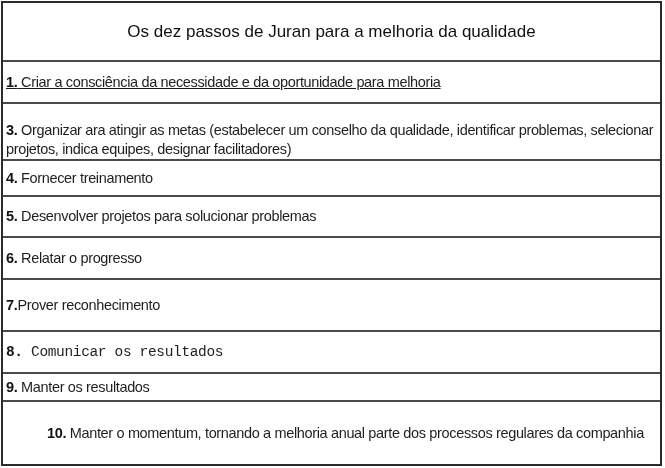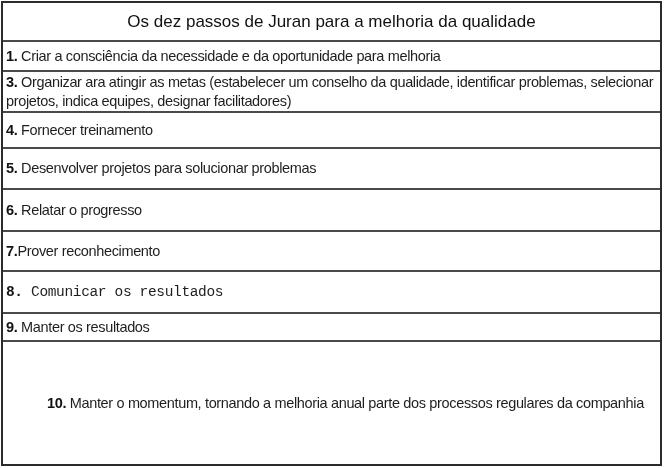--- a/index.html
+++ b/index.html
@@ -47,46 +47,46 @@
       font-weight: bold;
       color: #111;
     }
     .txt { color: #1e1e1e; }
     .cell { display: block; }
   </style>
 </head>
 <body>
 
 <div class="table">
-  <div class="row header" style="height:39px;">
+  <div class="row header" style="height:59px;">
     <span>Os dez passos de Juran para a melhoria da qualidade</span>
   </div>
 
-  <div class="row" style="height:30px;">
+  <div class="row" style="height:42px;text-decoration:underline;">
     <span class="cell"><span class="num">1.</span><span class="txt"> Criar a consciência da necessidade e da oportunidade para melhoria</span></span>
   </div>
 
 
-  <div class="row" style="height:41px;">
+  <div class="row" style="height:41px;margin-top:16px;">
     <span class="cell"><span class="num">3.</span><span class="txt"> Organizar ara atingir as metas (estabelecer um conselho da qualidade, identificar problemas, selecionar projetos, indica equipes, designar facilitadores)</span></span>
   </div>
 
   <div class="row" style="height:36px;">
     <span class="cell"><span class="num">4.</span><span class="txt"> Fornecer treinamento</span></span>
   </div>
 
   <div class="row" style="height:41px;">
     <span class="cell"><span class="num">5.</span><span class="txt"> Desenvolver projetos para solucionar problemas</span></span>
   </div>
 
   <div class="row" style="height:42px;text-align:center;">
     <span class="cell"><span class="num">6.</span><span class="txt"> Relatar o progresso</span></span>
   </div>
 
-  <div class="row" style="height:40px;text-align:center;">
+  <div class="row" style="height:52px;text-align:center;">
     <span class="cell"><span class="num">7.</span><span class="txt">Prover reconhecimento</span></span>
   </div>
 
   <div class="row" style="height:42px;font-family:Liberation Mono, monospace;">
     <span class="cell"><span class="num">8.</span><span class="txt"> Comunicar os resultados</span></span>
   </div>
 
   <div class="row" style="height:28px;text-align:center;">
     <span class="cell"><span class="num">9.</span><span class="txt"> Manter os resultados</span></span>
   </div>

